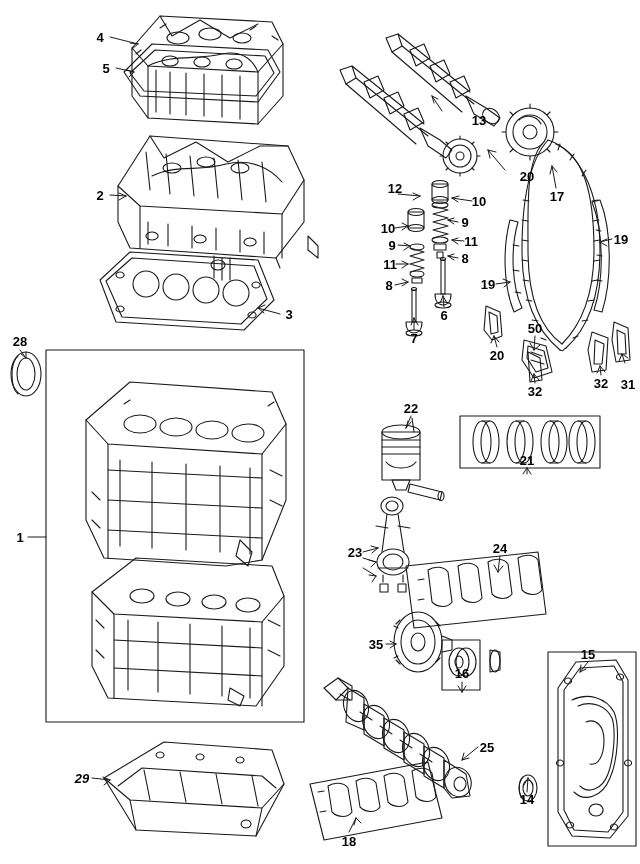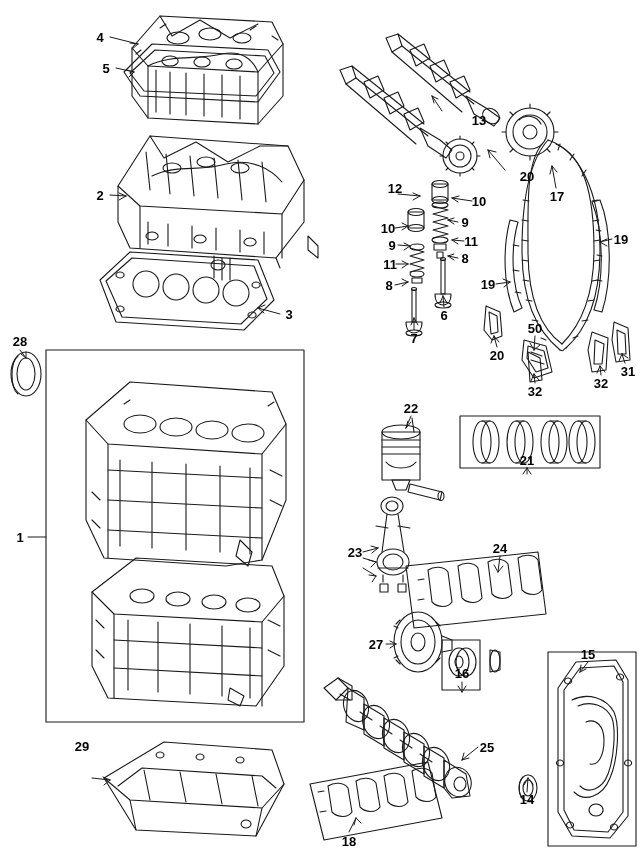--- a/index.html
+++ b/index.html
@@ -479,28 +479,28 @@
   <div class="callout" style="left:465px; top:258px;">8</div>
   <div class="callout" style="left:390px; top:264px;">11</div>
   <div class="callout" style="left:389px; top:285px;">8</div>
   <div class="callout" style="left:488px; top:284px;">19</div>
   <div class="callout" style="left:414px; top:338px;">7</div>
   <div class="callout" style="left:444px; top:315px;">6</div>
   <div class="callout" style="left:497px; top:355px;">20</div>
   <div class="callout" style="left:535px; top:328px;">50</div>
   <div class="callout" style="left:535px; top:391px;">32</div>
   <div class="callout" style="left:601px; top:383px;">32</div>
-  <div class="callout" style="left:628px; top:371px;">31</div>
+  <div class="callout" style="left:628px; top:384px;">31</div>
   <div class="callout" style="left:20px; top:341px;">28</div>
   <div class="callout" style="left:20px; top:537px;">1</div>
   <div class="callout" style="left:411px; top:408px;">22</div>
   <div class="callout" style="left:527px; top:460px;">21</div>
   <div class="callout" style="left:355px; top:552px;">23</div>
   <div class="callout" style="left:500px; top:548px;">24</div>
-  <div class="callout" style="left:376px; top:644px;">27</div>
+  <div class="callout" style="left:376px; top:644px;">35</div>
   <div class="callout" style="left:462px; top:673px;">16</div>
   <div class="callout" style="left:588px; top:654px;">15</div>
   <div class="callout" style="left:487px; top:747px;">25</div>
   <div class="callout" style="left:527px; top:799px;">14</div>
-  <div class="callout" style="left:82px; top:746px;">29</div>
+  <div class="callout" style="left:82px; top:778px;font-style:italic;">29</div>
   <div class="callout" style="left:349px; top:841px;">18</div>
 
 </div>
 
 </body></html>

